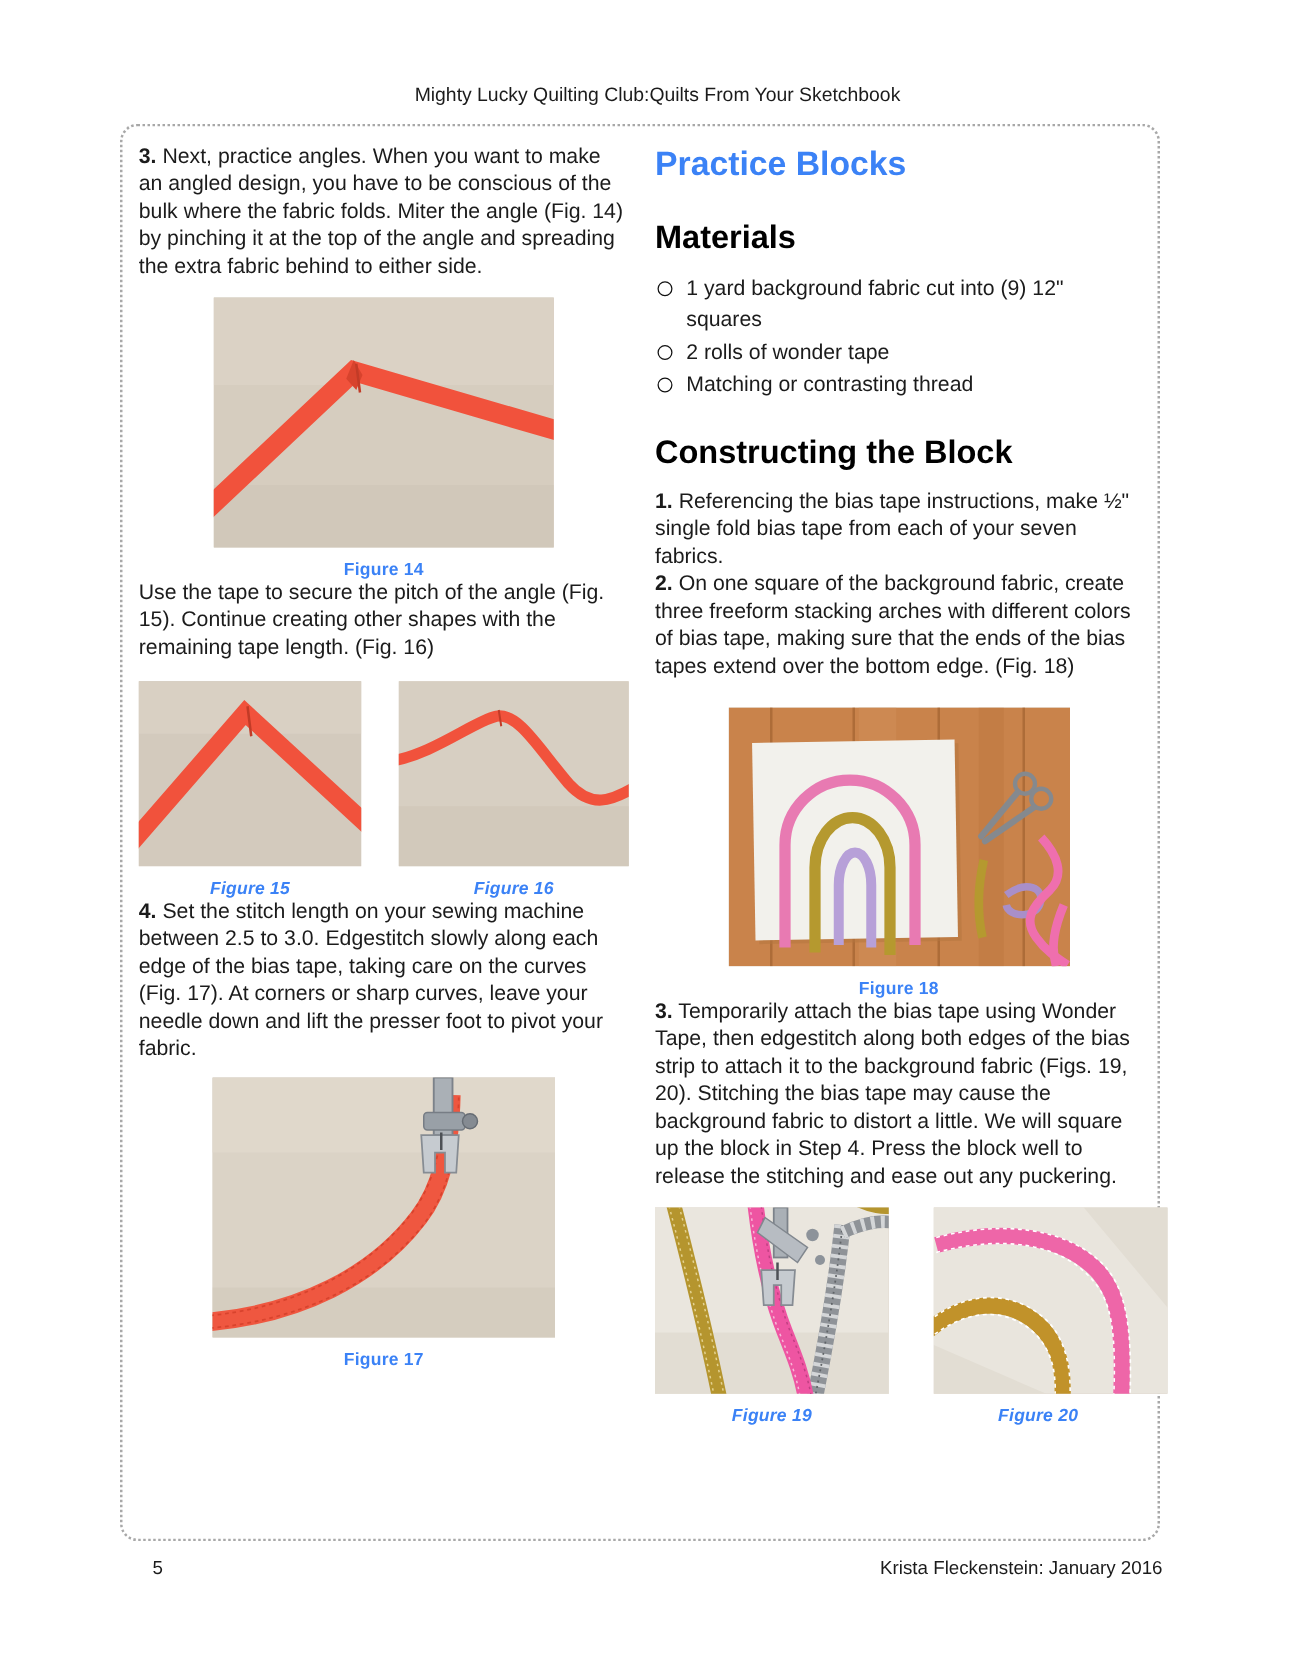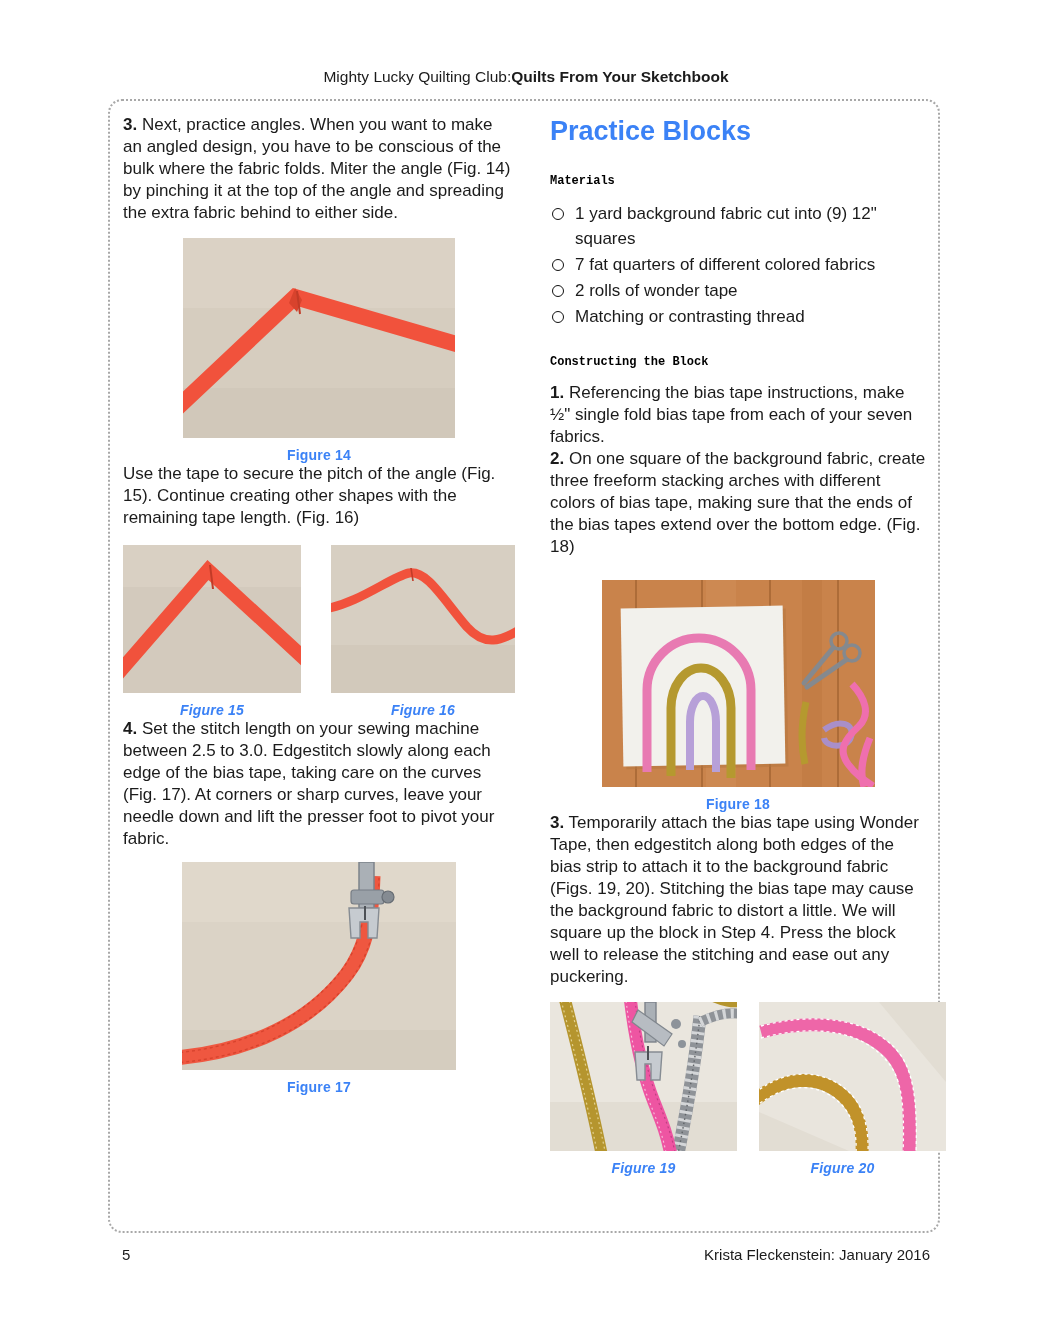--- a/index.html
+++ b/index.html
@@ -1,36 +1,36 @@
 <!DOCTYPE html>
 <html><head>
 <meta charset="utf-8">
 <style>
   html,body{margin:0;padding:0;background:#ffffff;}
   .sheet{position:relative;width:1052px;height:1334px;background:#fff;
          font-family:"Liberation Sans",sans-serif;color:#1b1b1b;overflow:hidden;}
   
   .pg-header{position:absolute;top:68px;left:0;width:100%;text-align:center;font-size:15.5px;}
-  .pg-header .bold{font-weight:700;margin-left:0;}
-  
-  .frame{position:absolute;left:108px;top:99px;width:832px;height:1134px;box-sizing:border-box;
-         border:2px dotted #a8a8a8;border-radius:14px;padding:13px 12px 0 13px;display:flex;gap:35px;}
+  .pg-header .bold{font-weight:400;margin-left:0;}
+  
+  .frame{position:absolute;left:96px;top:99px;width:832px;height:1134px;box-sizing:border-box;
+         border:2px dotted #a8a8a8;border-radius:14px;padding:13px 12px 0 13px;display:flex;gap:21px;}
   .col-left{width:392px;flex:none;}
   .col-right{flex:1;min-width:0;}
   p.body{font-size:17px;line-height:22px;margin:0;}
   p.body .lead{font-weight:700;}
   figure{margin:0;}
   figcaption{font-size:14px;font-weight:700;text-align:center;margin-top:9px;letter-spacing:.2px;color:#3b82f6;}
   .figwrap{display:block;}
   .fig-center{margin:0 auto;}
   .figrow{display:flex;justify-content:space-between;font-style:italic;}
   .photo{display:block;background:#d6cdbf;}
   
   h1.section-title{font-size:27px;line-height:30px;font-weight:700;color:#3b82f6;margin:2px 0 0 0;}
-  h2.subhead{font-size:12px;font-weight:700;margin:28px 0 13px 0;color:#000;font-family:Liberation Mono, monospace;}
+  h2.subhead{font-size:26px;font-weight:700;margin:28px 0 13px 0;color:#000;}
   ul.materials{list-style:none;margin:0;padding:0;}
   ul.materials li{display:flex;align-items:baseline;font-size:17px;line-height:25px;margin:0 0 1px 0;}
   .bullet{width:10px;height:10px;border:1.9px solid #111;border-radius:50%;flex:none;
           margin-right:11px;margin-left:2px;position:relative;top:0.5px;}
   .mt12{margin-top:12px;} .mt14{margin-top:14px;} .mt16{margin-top:16px;} .mt22{margin-top:22px;} .mt24{margin-top:24px;} .mt26{margin-top:26px;}
   
   .pg-footer{position:absolute;left:122px;right:122px;top:1246px;display:flex;
              justify-content:space-between;font-size:15px;}
 </style>
 </head>
@@ -108,24 +108,20 @@
 
     <div class="col-right">
 
       <h1 class="section-title">Practice Blocks</h1>
 
       <h2 class="subhead">Materials</h2>
       <ul class="materials">
         <li>
             <span class="bullet"></span>
             <span>1 yard background fabric cut into (9) 12" squares</span>
-          </li>
-        <li>
-            <span class="bullet"></span>
-            <span>7 fat quarters of different colored fabrics</span>
           </li>
         <li>
             <span class="bullet"></span>
             <span>2 rolls of wonder tape</span>
           </li>
         <li>
             <span class="bullet"></span>
             <span>Matching or contrasting thread</span>
           </li>
       </ul>

